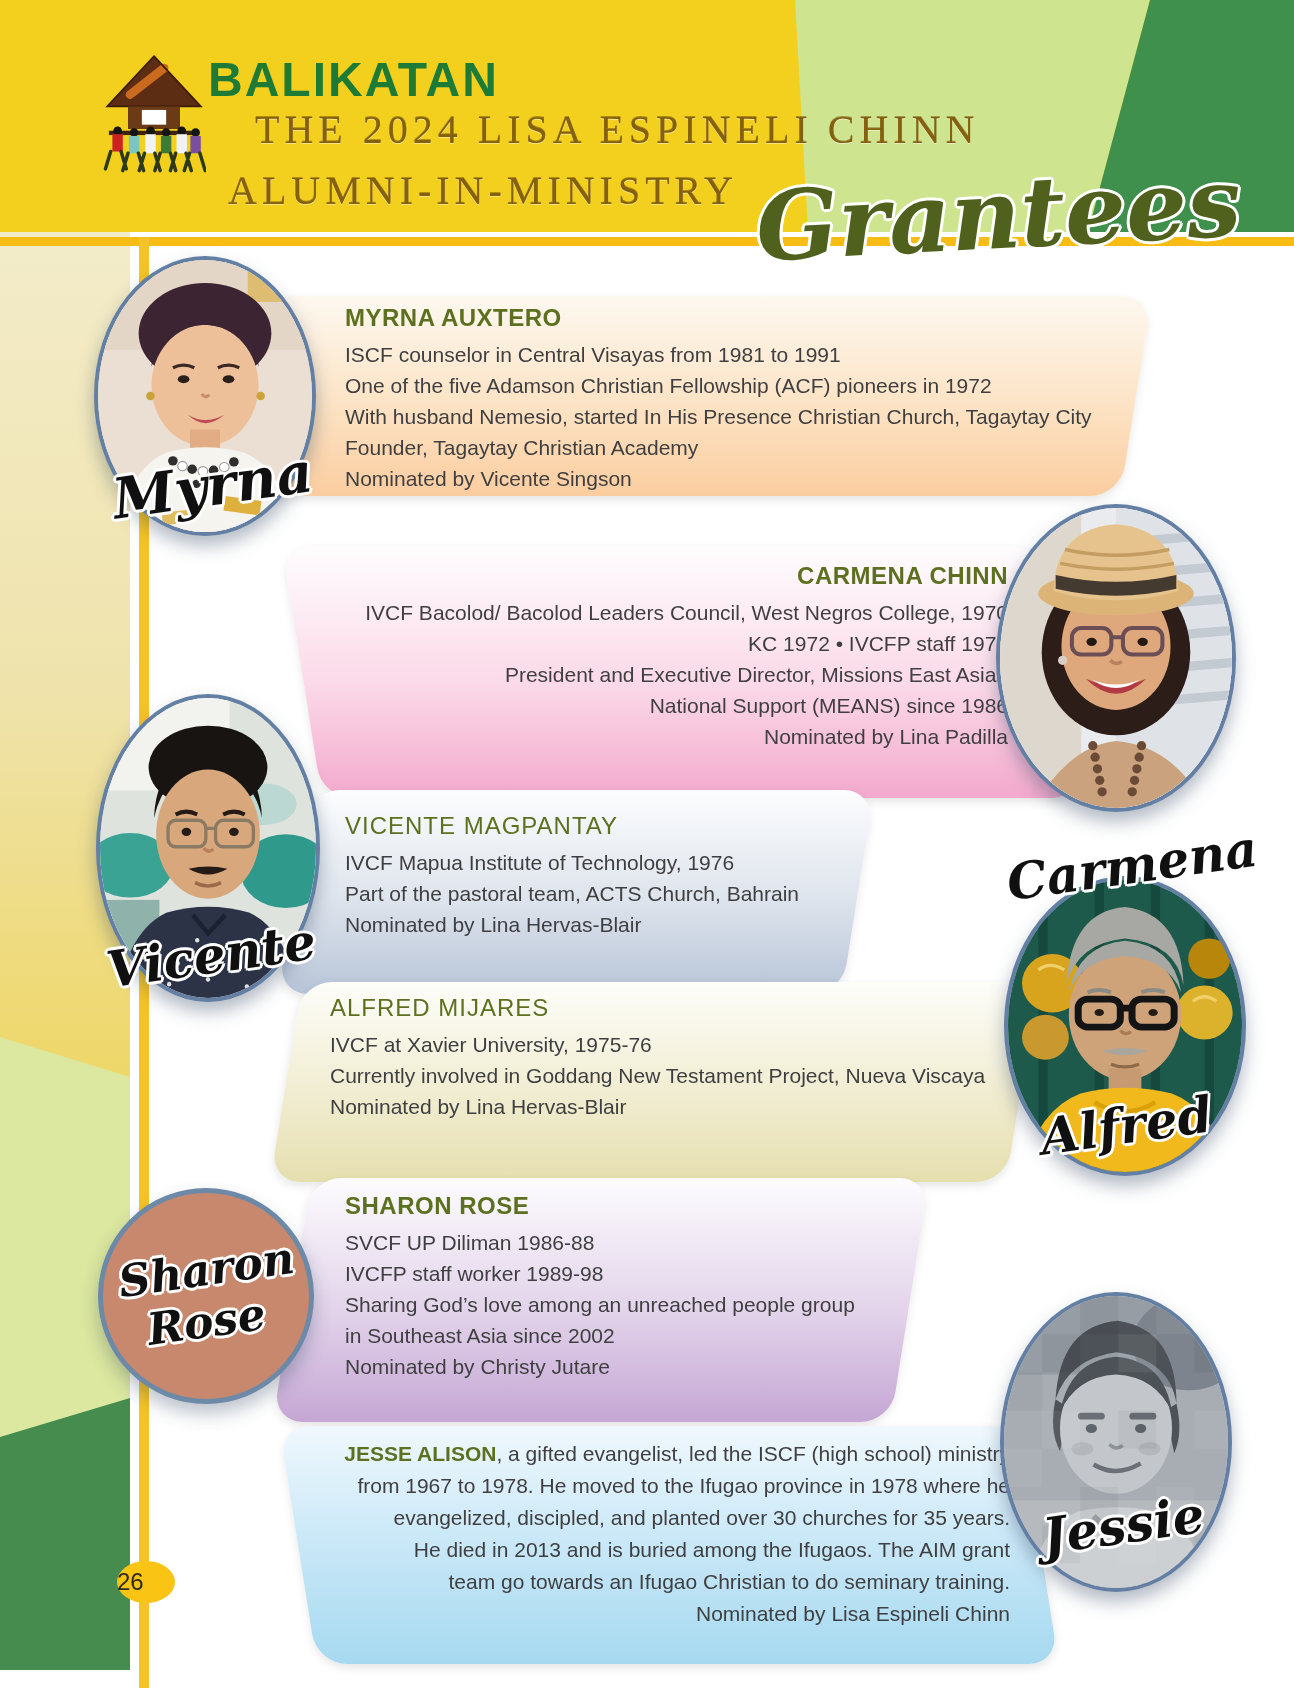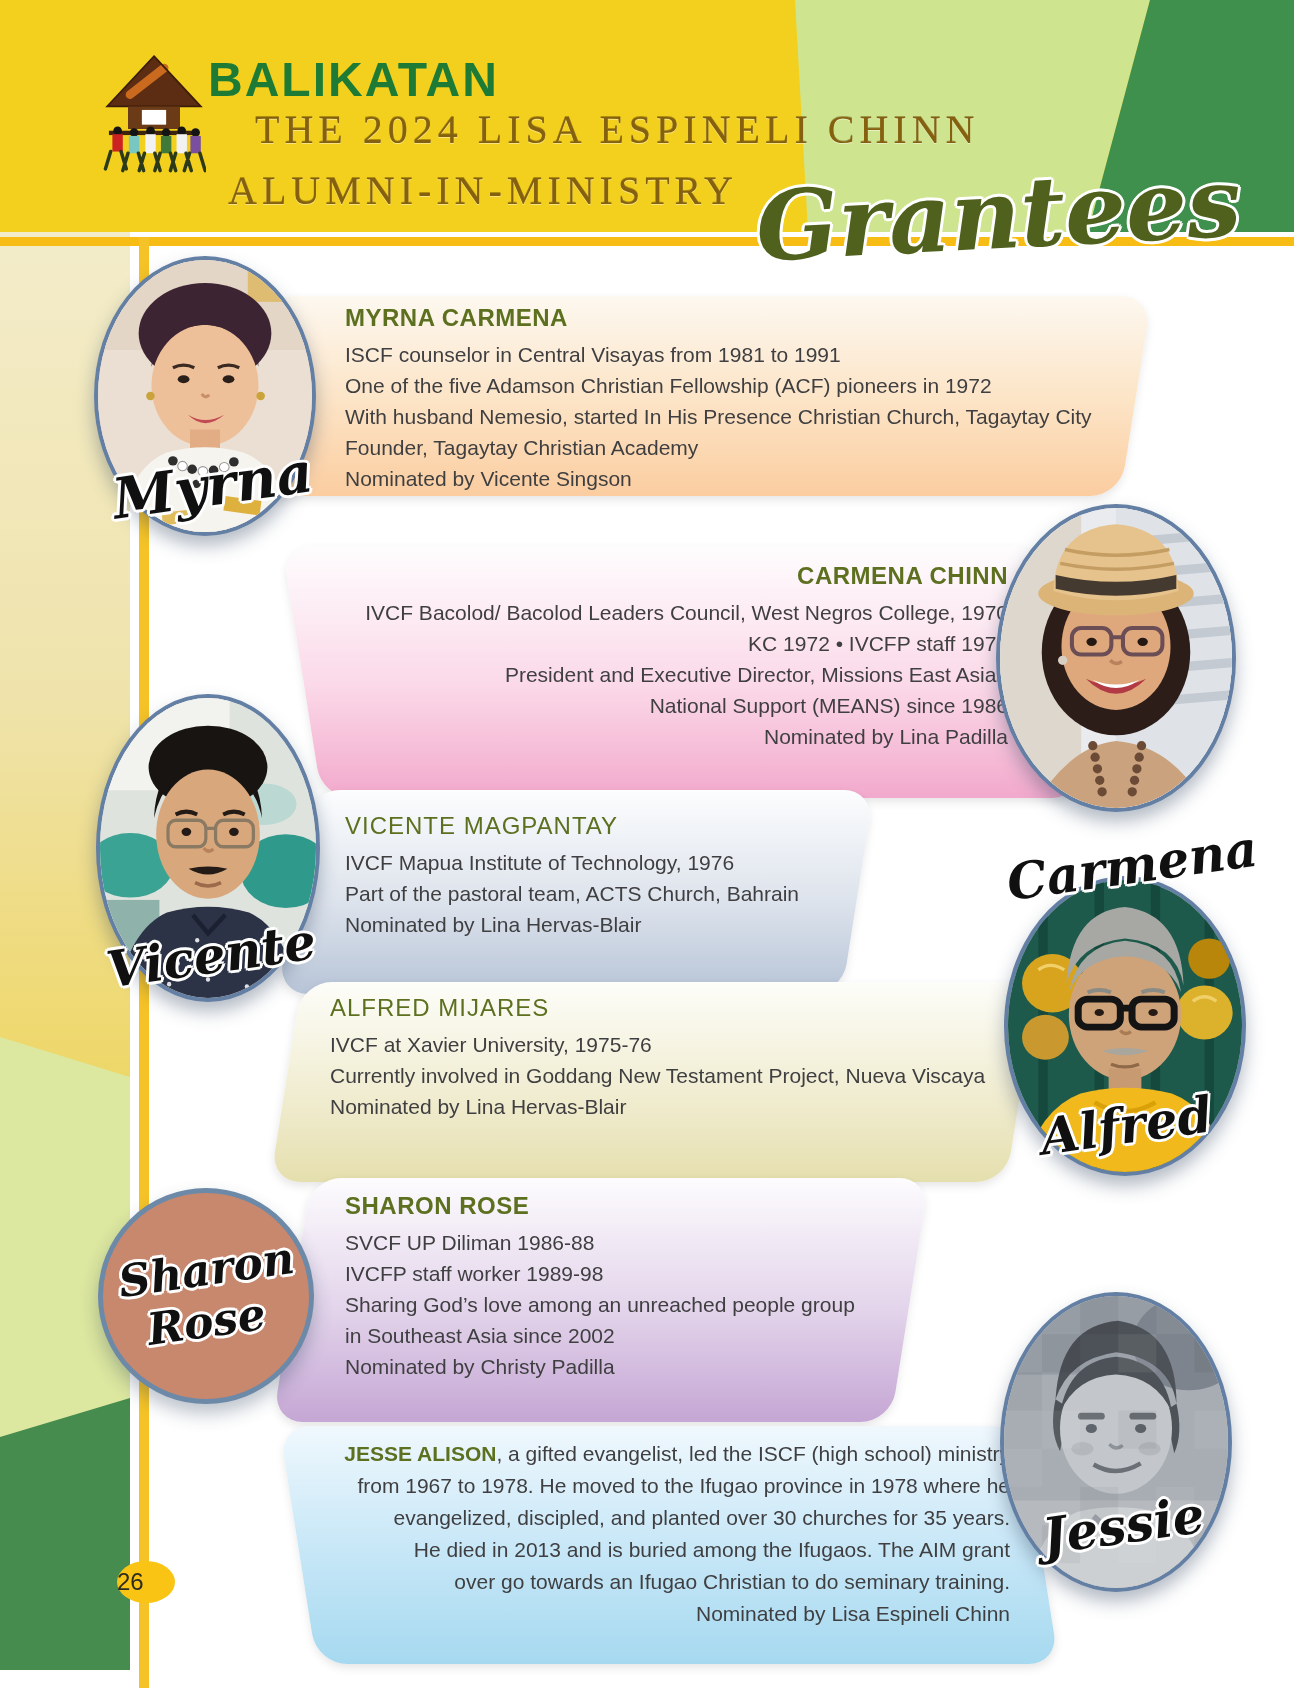--- a/index.html
+++ b/index.html
@@ -127,21 +127,21 @@
 <div class="abs rail-1"></div>
 <div class="abs rail-2"></div>
 <div class="abs rail-3"></div>
 <div class="abs rail-line"></div>
 <div class="abs page-badge">
   <span>26</span>
 </div>
 
 <div class="abs card card-myrna"></div>
 <div class="abs card-text t-myrna">
-  <div class="card-title">MYRNA CARMENA</div>
+  <div class="card-title">MYRNA AUXTERO</div>
   <div>ISCF counselor in Central Visayas from 1981 to 1991</div>
   <div>One of the five Adamson Christian Fellowship (ACF) pioneers in 1972</div>
   <div>With husband Nemesio, started In His Presence Christian Church, Tagaytay City</div>
   <div>Founder, Tagaytay Christian Academy</div>
   <div>Nominated by Vicente Singson</div>
 </div>
 
 <div class="abs card card-carmena"></div>
 <div class="abs card-text t-carmena">
   <div class="card-title">CARMENA CHINN</div>
@@ -168,32 +168,32 @@
   <div>Nominated by Lina Hervas-Blair</div>
 </div>
 
 <div class="abs card card-sharon"></div>
 <div class="abs card-text t-sharon">
   <div class="card-title">SHARON ROSE</div>
   <div>SVCF UP Diliman 1986-88</div>
   <div>IVCFP staff worker 1989-98</div>
   <div>Sharing God’s love among an unreached people group</div>
   <div>in Southeast Asia since 2002</div>
-  <div>Nominated by Christy Padilla</div>
+  <div>Nominated by Christy Jutare</div>
 </div>
 
 <div class="abs card card-jesse"></div>
 <div class="abs card-text t-jesse">
   <div>
     <span class="bold-name">JESSE ALISON</span><span>, a gifted evangelist, led the ISCF (high school) ministry</span>
   </div>
   <div>from 1967 to 1978. He moved to the Ifugao province in 1978 where he</div>
   <div>evangelized, discipled, and planted over 30 churches for 35 years.</div>
   <div>He died in 2013 and is buried among the Ifugaos. The AIM grant</div>
-  <div>over go towards an Ifugao Christian to do seminary training.</div>
+  <div>team go towards an Ifugao Christian to do seminary training.</div>
   <div>Nominated by Lisa Espineli Chinn</div>
 </div>
 
 <div class="abs oval ph-myrna">
   <svg viewBox="0 0 200 260" preserveAspectRatio="none">
     <rect width="200" height="260" fill="#eadfd2"></rect>
     <rect width="200" height="86" fill="#e3d6c6"></rect>
     <rect x="140" y="10" width="40" height="30" fill="#d9a41f" opacity=".5"></rect>
     <ellipse cx="100" cy="70" rx="62" ry="48" fill="#3c2433"></ellipse>
     <ellipse cx="100" cy="120" rx="50" ry="58" fill="#eec09a"></ellipse>

